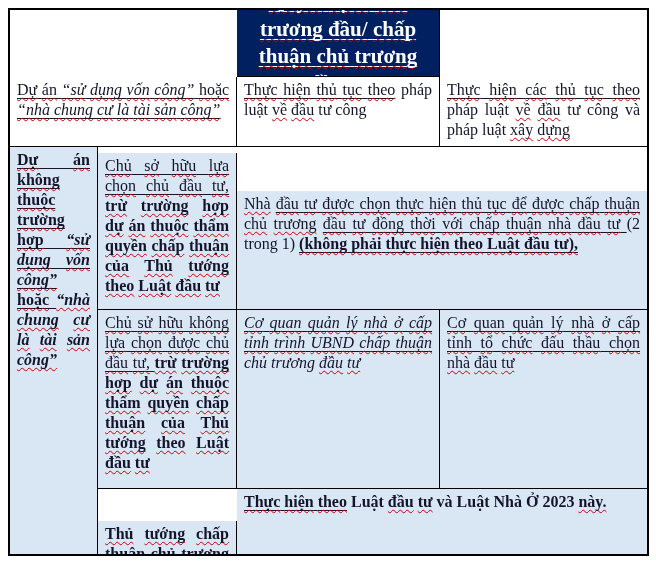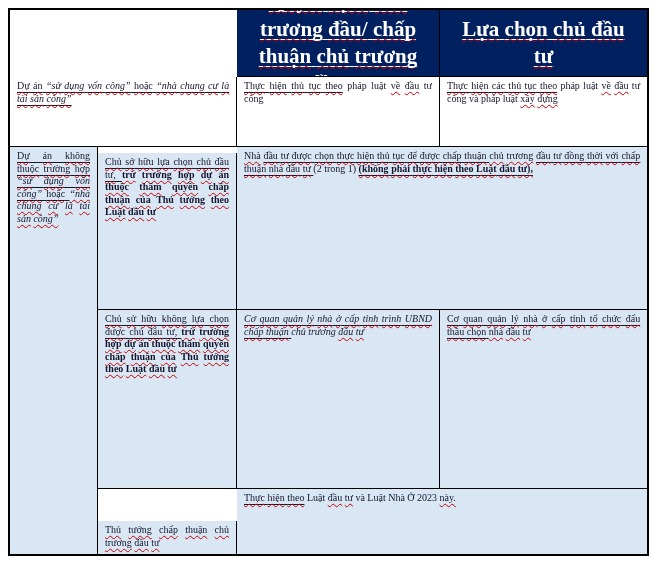--- a/index.html
+++ b/index.html
@@ -28,25 +28,25 @@
       "b1 b2 m1 m1"
       "b1 b3 c2 c3"
       "b1 b4 m2 m2";
     background:#fff;
   }
   .cell{
     box-sizing:border-box;
     border-right:1px solid var(--border);
     border-bottom:1px solid var(--border);
     padding:3px 7px 0 7px;
-    font-size:10px;line-height:1.25;color:var(--text);
+    font-size:16px;line-height:1.25;color:var(--text);
     text-align:justify;overflow:hidden;
   }
   .no-r{border-right:none;}
-  .no-b{border-bottom:none;}
+  .no-b{border-bottom:none;font-weight:bold;}
   .hdr{
     background:var(--header-bg);color:var(--header-text);
     font-weight:bold;text-align:center;
     display:flex;align-items:center;justify-content:center;
     font-size:21px;line-height:1.3;padding:2px 10px;
   }
   .row1{background:var(--row1-bg);}
   .bodyc{background:var(--body-bg);}
   .b{font-weight:bold;}
   .i{font-style:italic;}
@@ -60,31 +60,28 @@
     text-decoration-line:underline;
     text-decoration-style:wavy;
     text-decoration-color:var(--wavy);
     text-decoration-thickness:1px;
     text-underline-offset:2px;
     text-decoration-skip-ink:none;
   }
   #h1{grid-area:h1;} #h2{grid-area:h2;} #h3{grid-area:h3;}
   #a1{grid-area:a1;} #a2{grid-area:a2;} #a3{grid-area:a3;}
   #b1{grid-area:b1;} #b2{grid-area:b2;margin-top:6px;} #b3{grid-area:b3;} #b4{grid-area:b4;margin-top:32px;}
-  #m1{grid-area:m1;} #c2{grid-area:c2;font-style:italic;} #c3{grid-area:c3;} #m2{grid-area:m2;}
+  #m1{grid-area:m1;margin-top:44px;} #c2{grid-area:c2;font-style:italic;} #c3{grid-area:c3;} #m2{grid-area:m2;}
 </style>
 </head>
 <body>
 
 <div class="tbl">
   <div id="h2" class="cell hdr">
       <span class="b"><span class="u"><span class="wavy">Quyết</span></span><span class="u"> </span><span class="u"><span class="wavy">định</span></span><span class="u"> </span><span class="u"><span class="wavy">chủ</span></span><span class="u"> </span><span class="u"><span class="wavy">trương</span></span><span class="u"> </span><span class="u"><span class="wavy">đầu/</span></span><span class="u"> </span><span class="u"><span class="wavy">chấp</span></span><span class="u"> </span><span class="u"><span class="wavy">thuận</span></span><span class="u"> </span><span class="u"><span class="wavy">chủ</span></span><span class="u"> </span><span class="u"><span class="wavy">trương</span></span><span class="u"> </span><span class="u"><span class="wavy">đầu</span></span><span class="u"> </span><span class="u"><span class="wavy">tư</span></span></span>
-    </div>
-  <div id="h3" class="cell hdr no-r">
-      <span class="b"><span class="u"><span class="wavy">Lựa</span></span><span class="u"> </span><span class="u"><span class="wavy">chọn</span></span><span class="u"> </span><span class="u"><span class="wavy">chủ</span></span><span class="u"> </span><span class="u"><span class="wavy">đầu</span></span><span class="u"> </span><span class="u"><span class="wavy">tư</span></span></span>
     </div>
 
   <div id="a1" class="cell row1"><span><span class="u"><span class="wavy">Dự</span></span><span class="u"> </span><span class="u"><span class="wavy">án</span></span><span class="u"> </span></span><span class="i"><span class="u"><span class="wavy">“sử</span></span><span class="u"> </span><span class="u"><span class="wavy">dụng</span></span><span class="u"> </span><span class="u"><span class="wavy">vốn</span></span><span class="u"> </span><span class="u"><span class="wavy">công”</span></span></span><span><span class="u"> </span><span class="u"><span class="wavy">hoặc</span></span><span class="u"> </span></span><span class="i"><span class="u"><span class="wavy">“nhà</span></span><span class="u"> </span><span class="u"><span class="wavy">chung</span></span><span class="u"> </span><span class="u"><span class="wavy">cư</span></span><span class="u"> </span><span class="u"><span class="wavy">là</span></span><span class="u"> </span><span class="u"><span class="wavy">tài</span></span><span class="u"> </span><span class="u"><span class="wavy">sản</span></span><span class="u"> </span><span class="u"><span class="wavy">công”</span></span></span></div>
   <div id="a2" class="cell row1"><span><span class="u"><span class="wavy">Thực</span></span><span class="u"> </span><span class="u"><span class="wavy">hiện</span></span><span class="u"> </span><span class="u"><span class="wavy">thủ</span></span><span class="u"> </span><span class="u"><span class="wavy">tục</span></span><span class="u"> </span><span class="u"><span class="wavy">theo</span></span></span><span> pháp luật </span><span><span><span class="wavy">về</span></span><span> </span><span><span class="wavy">đầu</span></span></span><span> tư công</span></div>
   <div id="a3" class="cell row1 no-r"><span><span class="u"><span class="wavy">Thực</span></span><span class="u"> </span><span class="u"><span class="wavy">hiện</span></span><span class="u"> </span><span class="u"><span class="wavy">các</span></span><span class="u"> </span><span class="u"><span class="wavy">thủ</span></span><span class="u"> </span><span class="u"><span class="wavy">tục</span></span><span class="u"> </span><span class="u"><span class="wavy">theo</span></span></span><span> pháp luật </span><span><span><span class="wavy">về</span></span><span> </span><span><span class="wavy">đầu</span></span></span><span> tư công và pháp luật </span><span><span><span class="wavy">xây</span></span><span> </span><span><span class="wavy">dựng</span></span></span></div>
 
   <div id="b1" class="cell bodyc no-b"><span><span class="u"><span class="wavy">Dự</span></span><span class="u"> </span><span class="u"><span class="wavy">án</span></span><span class="u"> </span><span class="u"><span class="wavy">không</span></span><span class="u"> </span><span class="u"><span class="wavy">thuộc</span></span><span class="u"> </span><span class="u"><span class="wavy">trường</span></span><span class="u"> </span><span class="u"><span class="wavy">hợp</span></span><span class="u"> </span></span><span class="i"><span class="u"><span class="wavy">“sử</span></span><span class="u"> </span><span class="u"><span class="wavy">dụng</span></span><span class="u"> </span><span class="u"><span class="wavy">vốn</span></span><span class="u"> </span><span class="u"><span class="wavy">công”</span></span></span><span><span class="u"> </span><span class="u"><span class="wavy">hoặc</span></span><span class="u"> </span></span><span class="i"><span><span class="wavy">“nhà</span></span><span> </span><span><span class="wavy">chung</span></span><span> </span><span><span class="wavy">cư</span></span><span> </span><span><span class="wavy">là</span></span><span> </span><span><span class="wavy">tài</span></span><span> </span><span><span class="wavy">sản</span></span><span> </span><span><span class="wavy">công”</span></span></span></div>
   <div id="b2" class="cell bodyc"><span><span class="u"><span class="wavy">Chủ</span></span><span class="u"> </span><span class="u"><span class="wavy">sở</span></span><span class="u"> </span><span class="u"><span class="wavy">hữu</span></span><span class="u"> </span><span class="u"><span class="wavy">lựa</span></span><span class="u"> </span><span class="u"><span class="wavy">chọn</span></span><span class="u"> </span><span class="u"><span class="wavy">chủ</span></span><span class="u"> </span><span class="u"><span class="wavy">đầu</span></span><span class="u"> </span><span class="u"><span class="wavy">tư,</span></span><span class="u"> </span></span><span class="b"><span><span class="wavy">trừ</span></span><span> </span><span><span class="wavy">trường</span></span><span> </span><span><span class="wavy">hợp</span></span><span> </span><span><span class="wavy">dự</span></span><span> </span><span><span class="wavy">án</span></span><span> </span><span><span class="wavy">thuộc</span></span><span> </span><span><span class="wavy">thẩm</span></span><span> </span><span><span class="wavy">quyền</span></span><span> </span><span><span class="wavy">chấp</span></span><span> </span><span><span class="wavy">thuận</span></span><span> </span><span><span class="wavy">của</span></span><span> </span><span><span class="wavy">Thủ</span></span><span> </span><span><span class="wavy">tướng</span></span><span> </span><span><span class="wavy">theo</span></span><span> </span><span><span class="wavy">Luật</span></span><span> </span><span><span class="wavy">đầu</span></span><span> </span><span><span class="wavy">tư</span></span></span></div>
   <div id="m1" class="cell bodyc no-r"><span><span><span class="wavy">Nhà</span></span><span> </span></span><span><span class="u"><span class="wavy">đầu</span></span><span class="u"> </span><span class="u"><span class="wavy">tư</span></span><span class="u"> </span><span class="u"><span class="wavy">được</span></span><span class="u"> </span><span class="u"><span class="wavy">chọn</span></span><span class="u"> </span><span class="u"><span class="wavy">thực</span></span><span class="u"> </span><span class="u"><span class="wavy">hiện</span></span><span class="u"> </span><span class="u"><span class="wavy">thủ</span></span><span class="u"> </span><span class="u"><span class="wavy">tục</span></span><span class="u"> </span><span class="u"><span class="wavy">để</span></span><span class="u"> </span><span class="u"><span class="wavy">được</span></span><span class="u"> </span><span class="u"><span class="wavy">chấp</span></span><span class="u"> </span><span class="u"><span class="wavy">thuận</span></span><span class="u"> </span></span><span><span><span class="wavy">chủ</span></span><span> </span><span><span class="wavy">trương</span></span><span> </span></span><span><span class="u"><span class="wavy">đầu</span></span><span class="u"> </span><span class="u"><span class="wavy">tư</span></span><span class="u"> </span><span class="u"><span class="wavy">đồng</span></span><span class="u"> </span><span class="u"><span class="wavy">thời</span></span><span class="u"> </span><span class="u"><span class="wavy">với</span></span><span class="u"> </span><span class="u"><span class="wavy">chấp</span></span><span class="u"> </span><span class="u"><span class="wavy">thuận</span></span><span class="u"> </span><span class="u"><span class="wavy">nhà</span></span><span class="u"> </span><span class="u"><span class="wavy">đầu</span></span><span class="u"> </span><span class="u"><span class="wavy">tư</span></span><span class="u"> </span></span><span>(2 trong 1) </span><span class="b"><span class="u"><span class="wavy">(không</span></span><span class="u"> </span><span class="u"><span class="wavy">phải</span></span><span class="u"> </span><span class="u"><span class="wavy">thực</span></span><span class="u"> </span><span class="u"><span class="wavy">hiện</span></span><span class="u"> </span><span class="u"><span class="wavy">theo</span></span><span class="u"> </span><span class="u"><span class="wavy">Luật</span></span><span class="u"> </span><span class="u"><span class="wavy">đầu</span></span><span class="u"> </span><span class="u"><span class="wavy">tư),</span></span></span></div>
 

